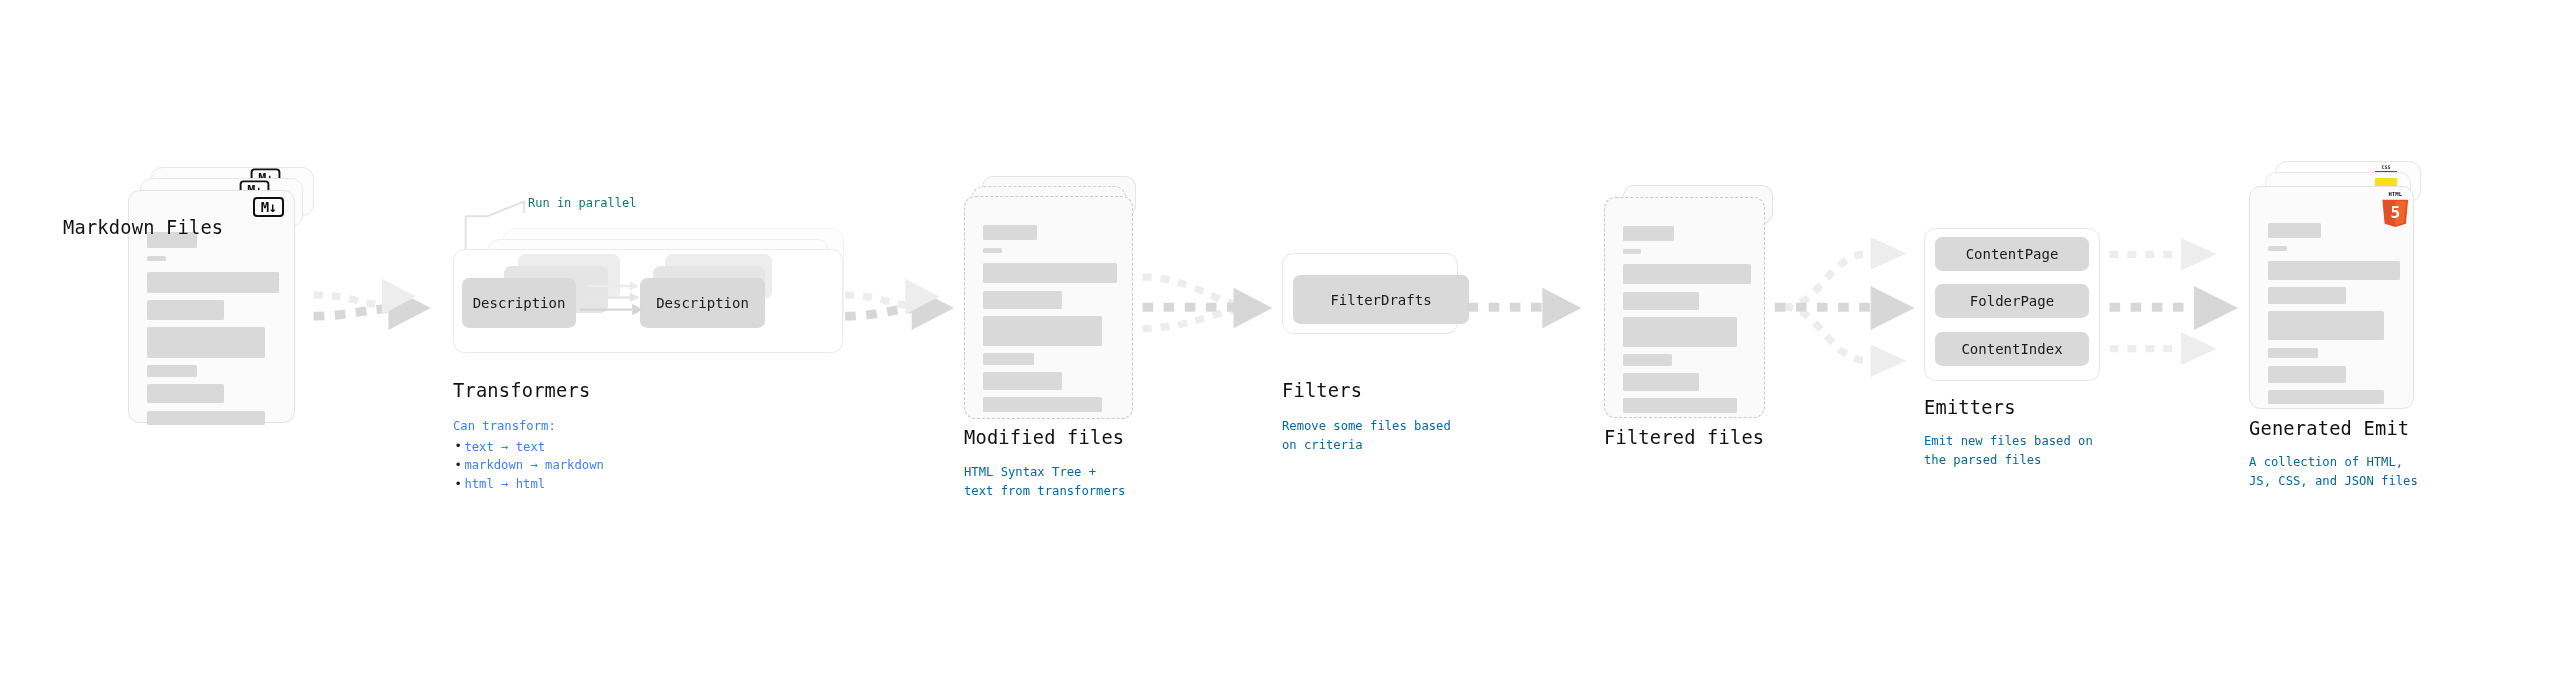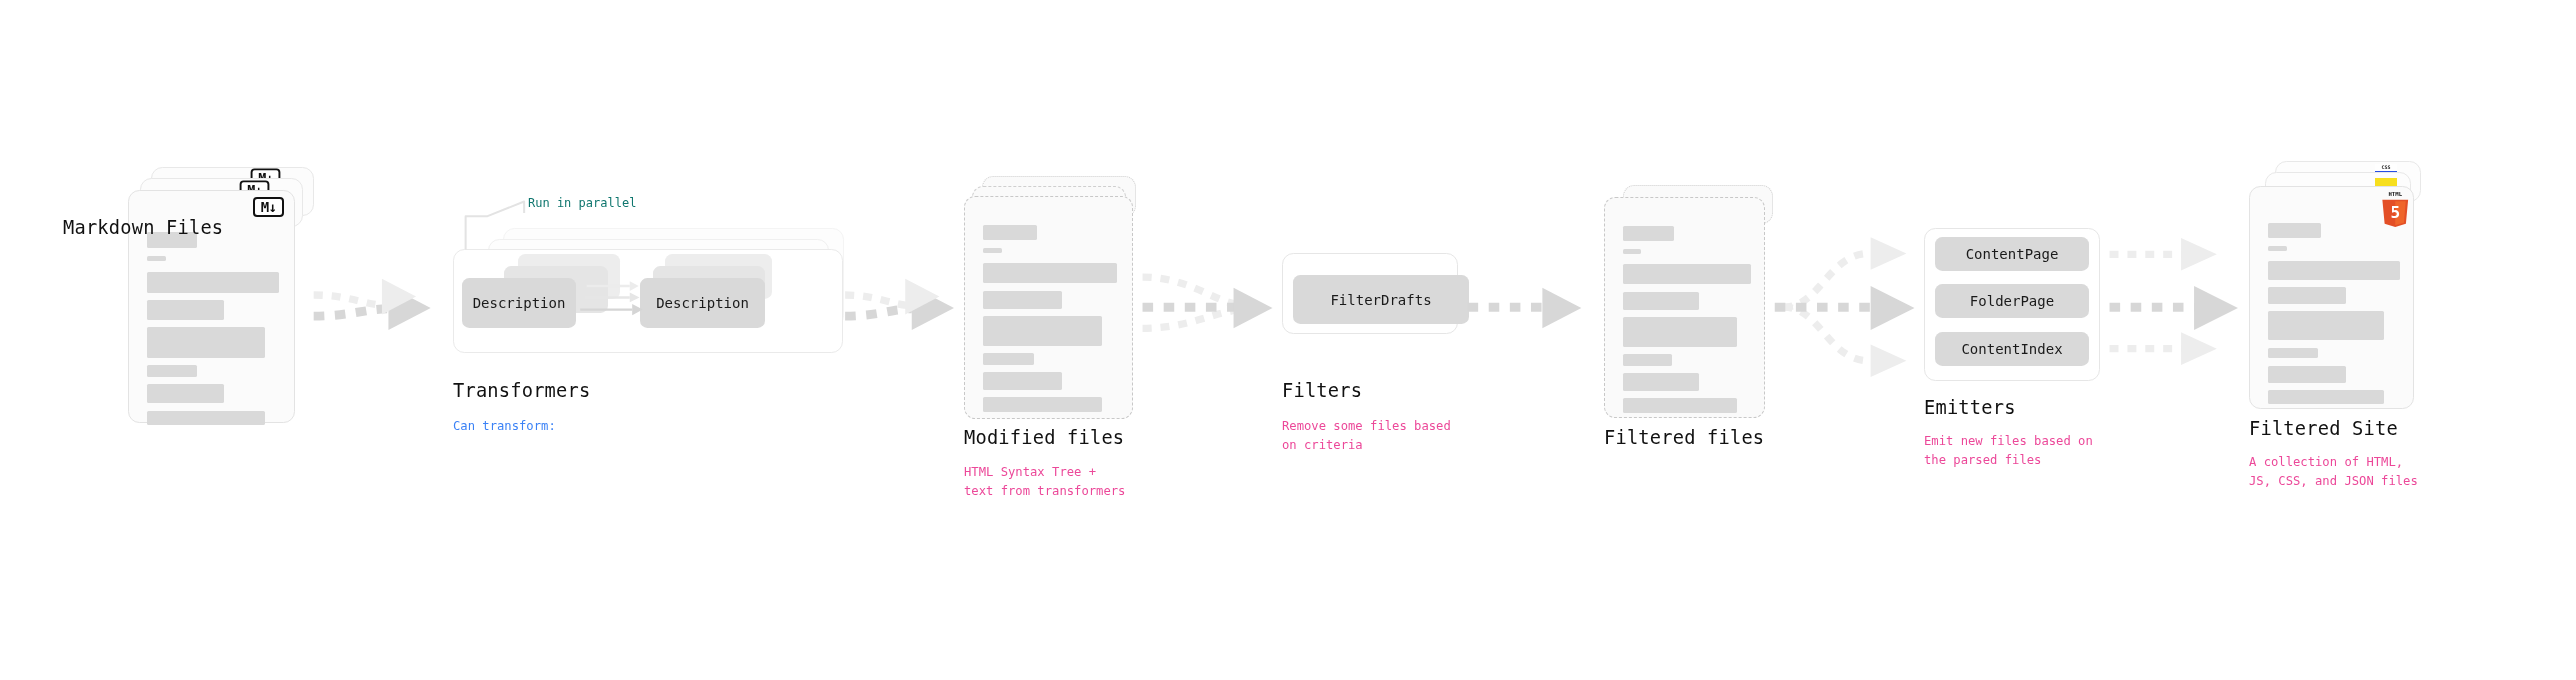--- a/index.html
+++ b/index.html
@@ -75,21 +75,21 @@
   .caption {
     position: absolute;
     font-size: 18.7px;
     color: #111;
     white-space: nowrap;
     letter-spacing: 0.2px;
   }
   .subcaption {
     position: absolute;
     font-size: 12.2px;
-    color: #ec4899;
+    color: #0369a1;
     line-height: 1.55;
     white-space: pre;
   }
   .parallel-label {
     position: absolute;
     font-size: 12px;
     color: #0f766e;
     white-space: nowrap;
   }
   .bullet-list { position: absolute; font-size: 12.2px; color:#3b82f6; line-height:1.55; }
@@ -144,20 +144,25 @@
 
     <div class="chip" style="left:462px; top:278px; width:114px; height:50px;">Description</div>
     <div class="chip" style="left:640px; top:278px; width:125px; height:50px;">Description</div>
 
     <div class="parallel-label" style="left:528px; top:196px;">Run in parallel</div>
 
     <div class="caption" style="left:453px; top:380px;">Transformers</div>
 
     <div class="bullet-list" style="left:453px; top:417px;">
       <div class="hdr">Can transform:</div>
+      <ul>
+        <li>text → text</li>
+        <li>markdown → markdown</li>
+        <li>html → html</li>
+      </ul>
     </div>
   </div>
 
   <div>
     <div class="filecard dashed" style="left:982px; top:176px; width:154px; height:41px; border-style:dotted; border-color:#cfcfcf;"></div>
     <div class="filecard dashed" style="left:972px; top:186px; width:154px; height:41px; border-color:#cfcfcf;"></div>
     <div class="filecard dashed" style="left:964px; top:196px; width:169px; height:223px;">
       <div class="bars" style="top:28px;">
         <div class="bar" style="width:54px;  height:15.4px;"></div>
         <div class="bar" style="width:18.7px;  height:5.7px;  margin-bottom:9.8px;"></div>
@@ -238,21 +243,21 @@
 
     <div class="html5" style="left:2379px; top:190px;">
       <svg viewBox="0 0 40 46" width="32.5" height="37" aria-hidden="true">
         <text x="20" y="8" font-size="7" font-weight="bold" text-anchor="middle" fill="#111" font-family="DejaVu Sans Mono, monospace">HTML</text>
         <path d="M4 12 L36 12 L33.2 42 L20 46 L6.8 42 Z" fill="#e34f26"></path>
         <path d="M20 14 L33 14 L30.8 40.6 L20 43.8 Z" fill="#ef652a"></path>
         <text x="20" y="35" font-size="20" font-weight="bold" text-anchor="middle" fill="#ffffff" font-family="DejaVu Sans Mono, monospace">5</text>
       </svg>
     </div>
 
-    <div class="caption" style="left:2249px; top:418px;">Filtered Site</div>
+    <div class="caption" style="left:2249px; top:418px;">Generated Emit</div>
     <div class="subcaption" style="left:2249px; top:453px;">A collection of HTML,
 JS, CSS, and JSON files</div>
   </div>
 
   <svg class="ovl" viewBox="0 0 3170 838" xmlns="http://www.w3.org/2000/svg">
     <defs>
       <marker id="tri" markerWidth="10" markerHeight="10" refX="1" refY="5" orient="auto">
         <path d="M0,0 L10,5 L0,10 Z" fill="#d7d7d7"></path>
       </marker>
       <marker id="triF" markerWidth="10" markerHeight="10" refX="1" refY="5" orient="auto">

